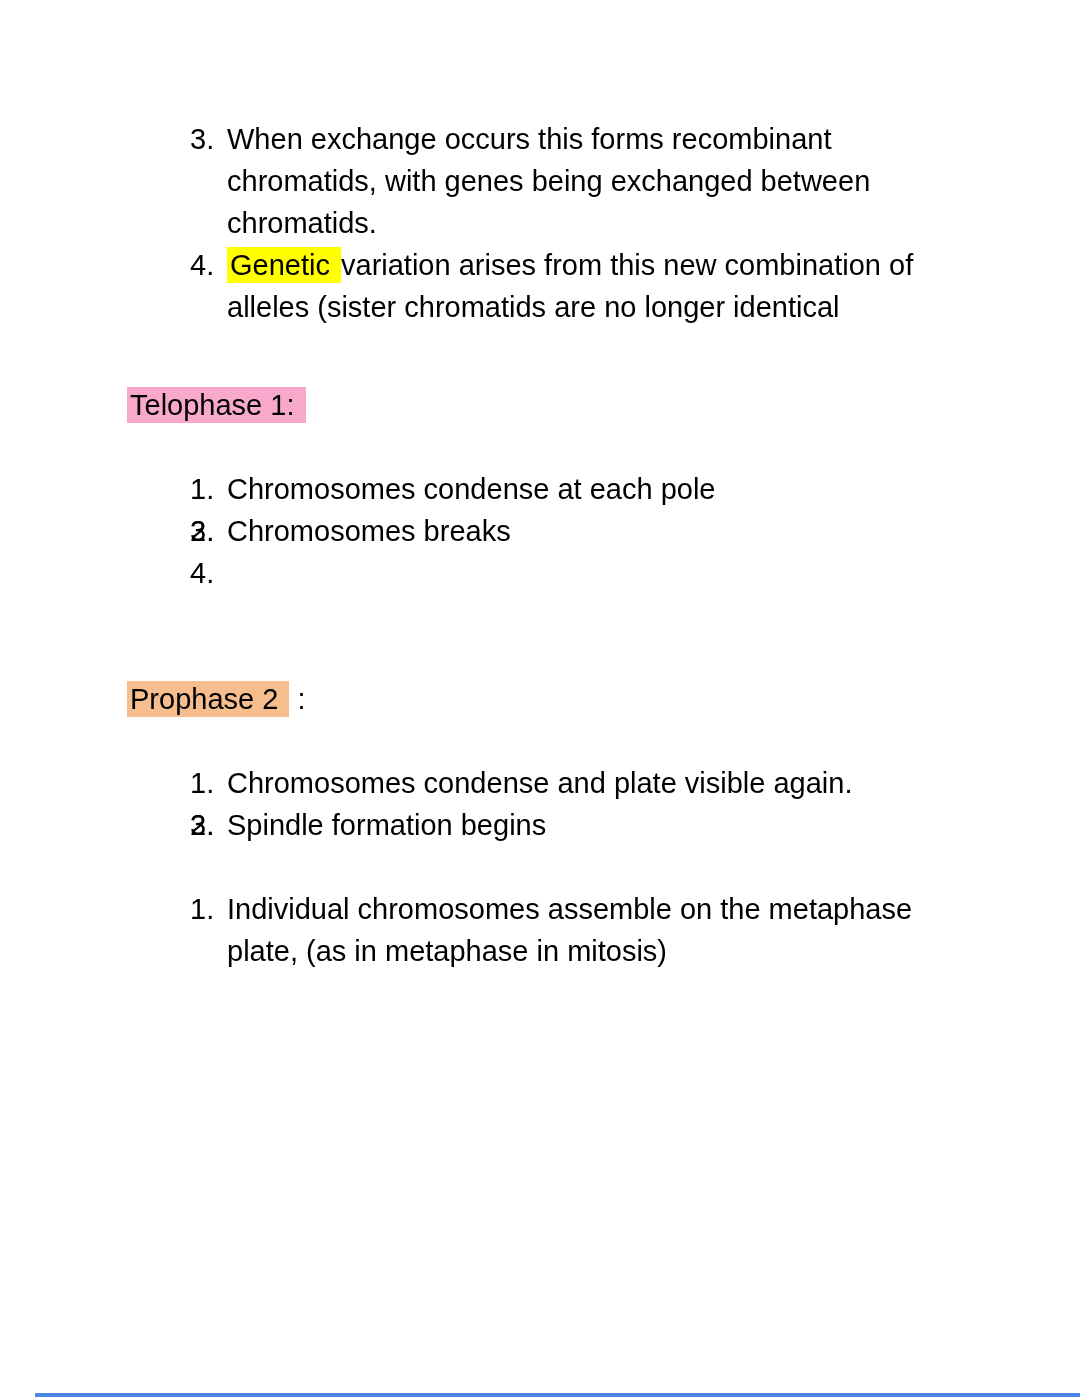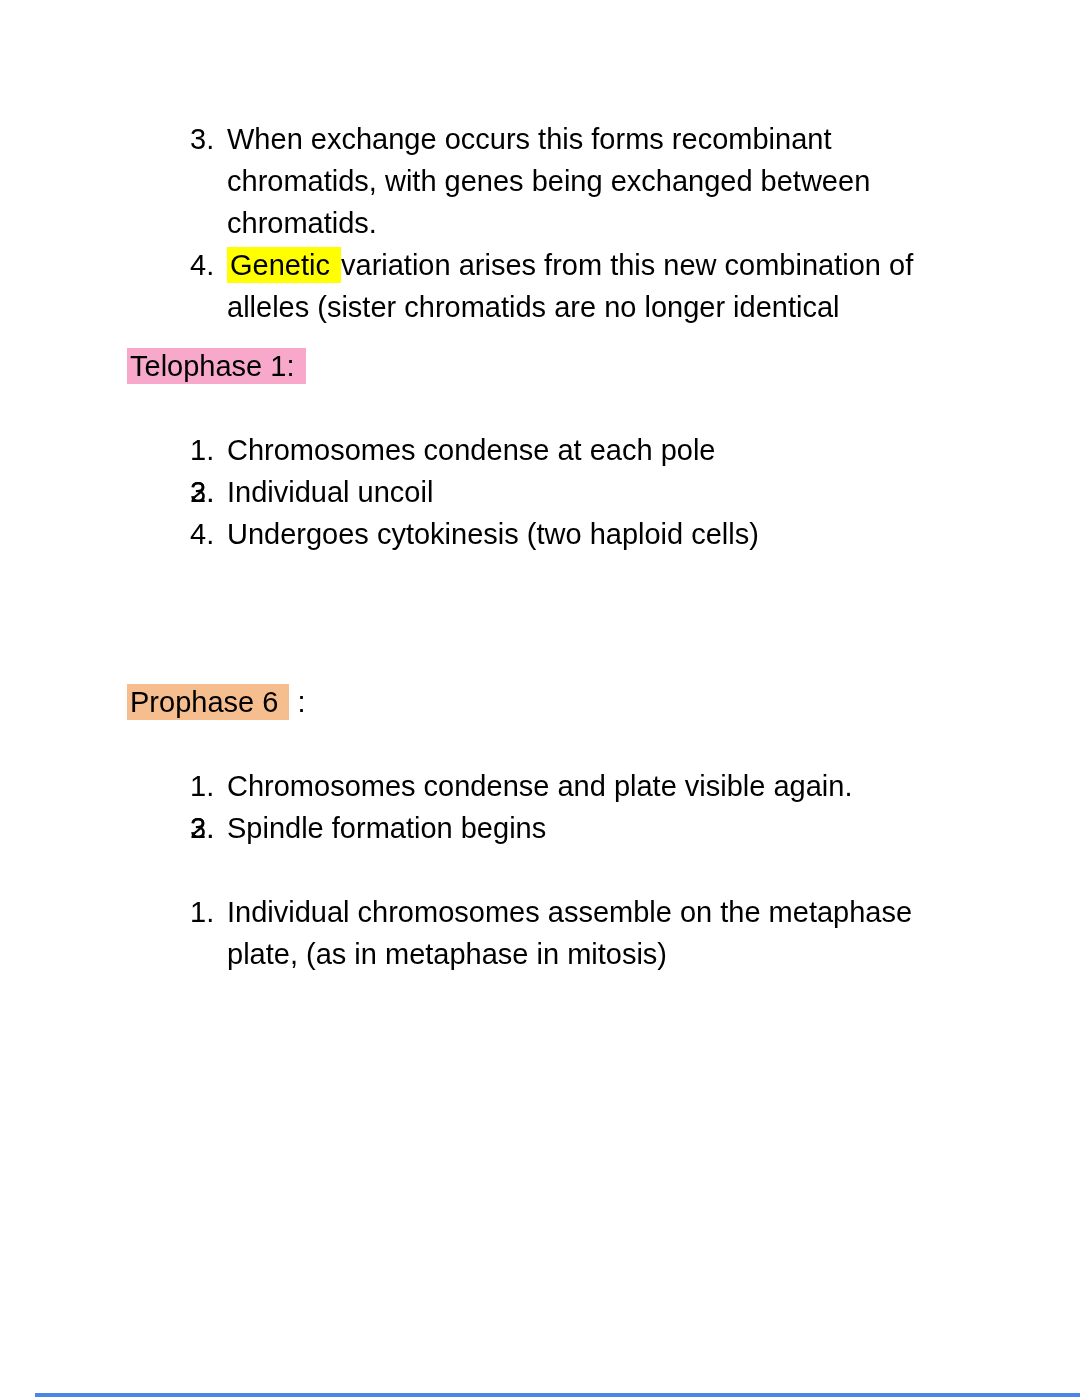--- a/index.html
+++ b/index.html
@@ -31,21 +31,21 @@
   ol.doc-list li {
     position: relative;
     padding-left: 37px;
   }
   .num {
     position: absolute;
     left: 0;
     top: 0;
   }
   .heading {
-    margin-top: 17px;
+    margin-top: 56px;
     white-space: pre;
   }
   .heading.gap-large {
     margin-top: 126px;
   }
   .hl {
     padding: 2px 3px;
   }
   .hl-yellow { background: #ffff00; }
   .hl-pink   { background: #f7a8cb; }
@@ -81,29 +81,28 @@
   <ol class="doc-list">
     <li>
       <span class="num">1.</span>
       <span class="txt">Chromosomes condense at each pole</span>
     </li>
     <li>
       <span class="num">2.</span>
     </li>
     <li>
       <span class="num">3.</span>
-      <span class="txt">Individual uncoil</span>
+      <span class="txt">Chromosomes breaks</span>
     </li>
     <li>
       <span class="num">4.</span>
-      <span class="txt">Undergoes cytokinesis (two haploid cells)</span>
     </li>
   </ol>
 
-  <div class="heading gap-large"><span class="hl hl-peach">Prophase 6 </span><span> :</span></div>
+  <div class="heading gap-large"><span class="hl hl-peach">Prophase 2 </span><span> :</span></div>
 
   <ol class="doc-list">
     <li>
       <span class="num">1.</span>
       <span class="txt">Chromosomes condense and plate visible again.</span>
     </li>
     <li>
       <span class="num">2.</span>
     </li>
     <li>

